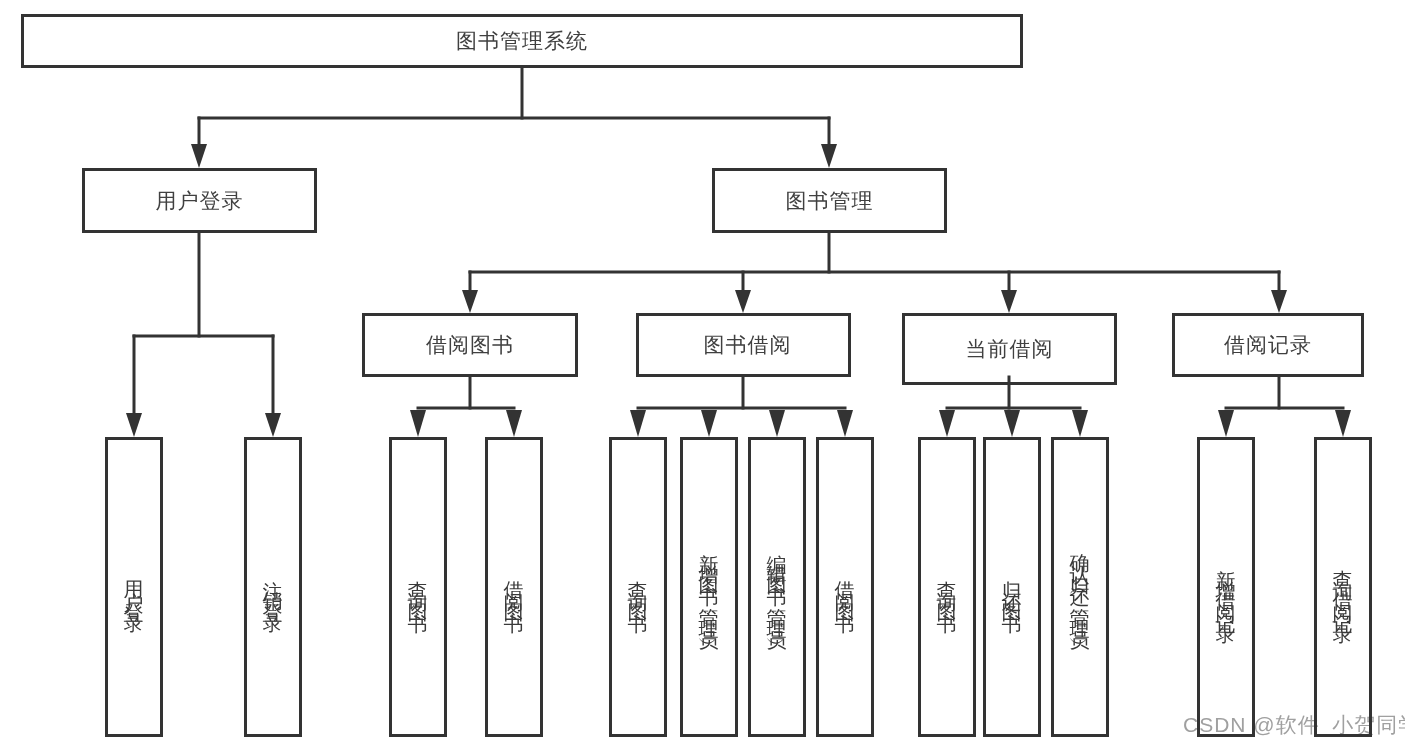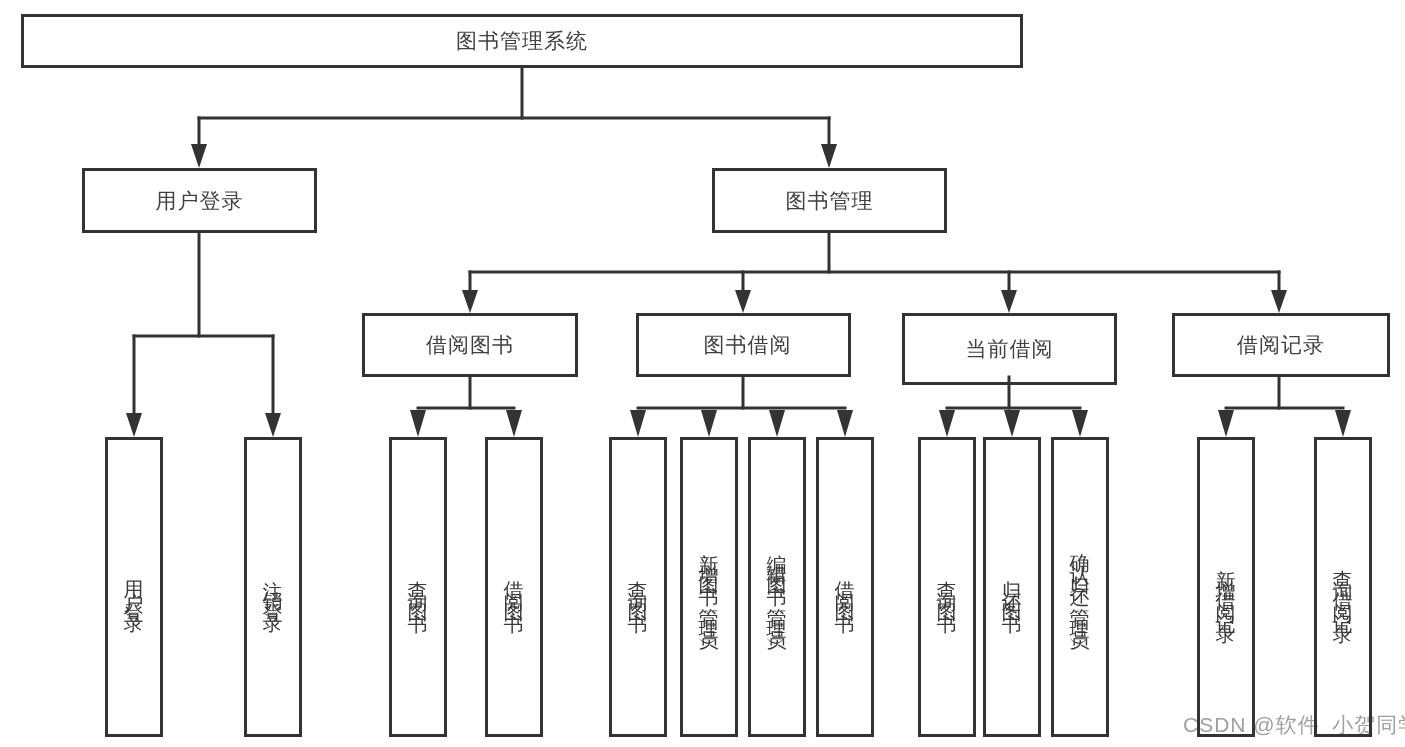--- a/index.html
+++ b/index.html
@@ -139,21 +139,21 @@
 
   <div class="box" style="left:362px; top:313px; width:216px; height:64px;">
     <span class="lbl">借阅图书</span>
   </div>
   <div class="box" style="left:636px; top:313px; width:215px; height:64px;padding-left:8px;">
     <span class="lbl">图书借阅</span>
   </div>
   <div class="box" style="left:902px; top:313px; width:215px; height:72px;">
     <span class="lbl">当前借阅</span>
   </div>
-  <div class="box" style="left:1172px; top:313px; width:218px; height:64px;">
+  <div class="box" style="left:1172px; top:313px; width:192px; height:64px;">
     <span class="lbl">借阅记录</span>
   </div>
 
   <div class="box leaf" style="left:105px; top:437px; width:58px; height:300px;">
     <span class="lbl">用户登录</span>
   </div>
   <div class="box leaf" style="left:244px; top:437px; width:58px; height:300px;">
     <span class="lbl">注销登录</span>
   </div>
 

